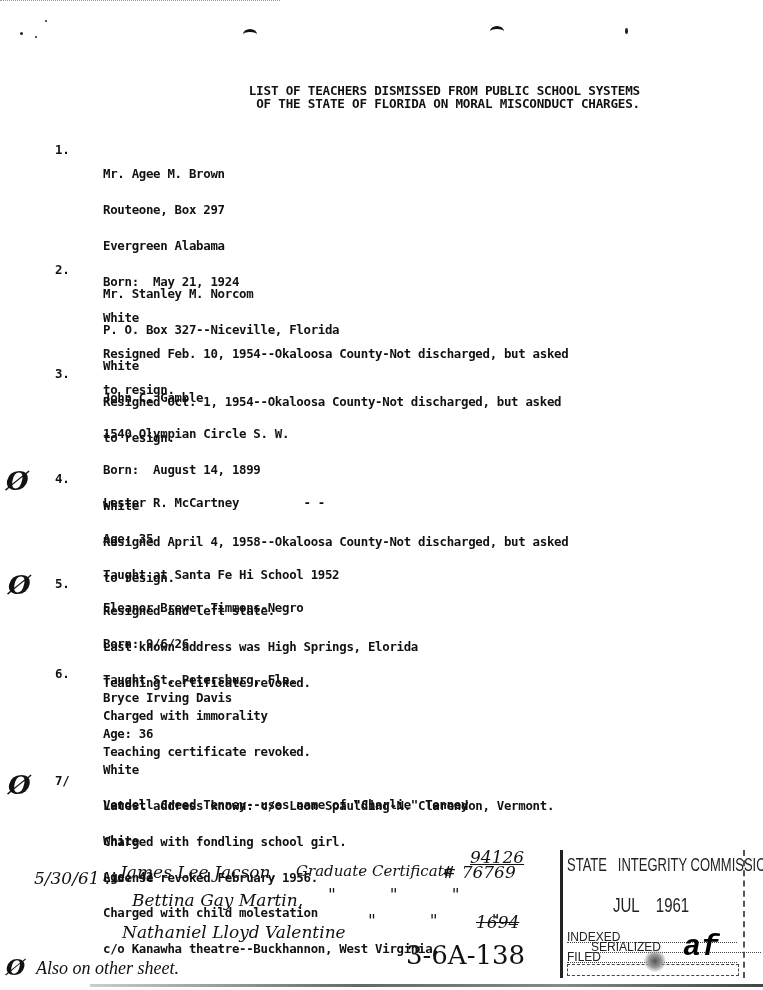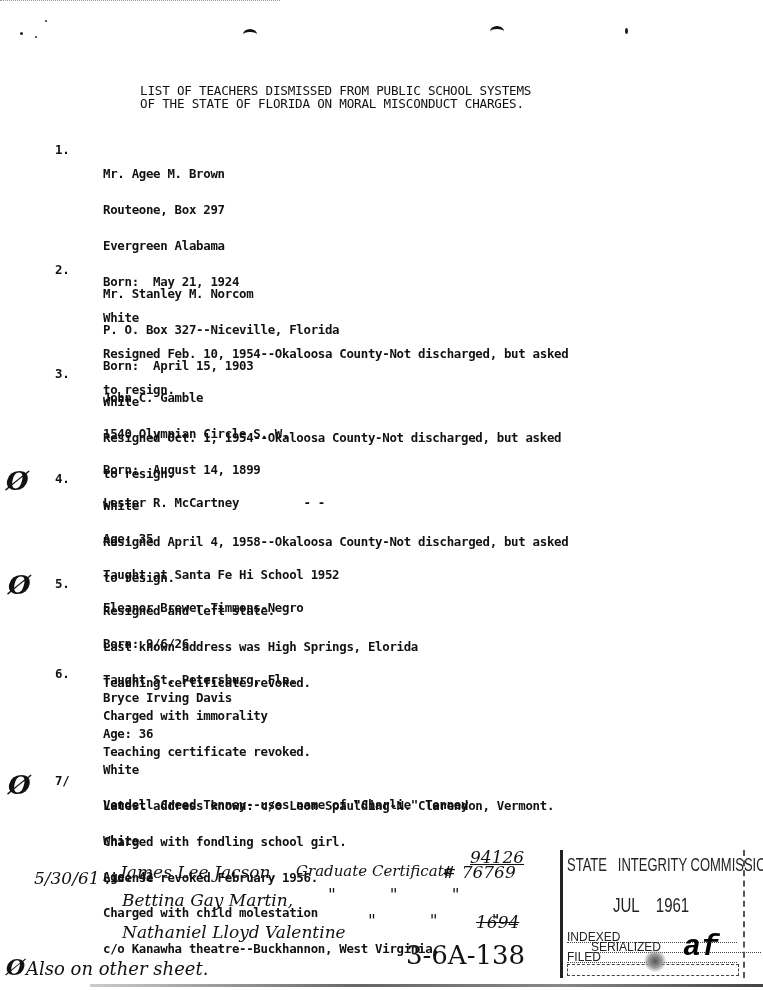--- a/index.html
+++ b/index.html
@@ -12,22 +12,22 @@
     position: absolute; left: 0; top: 0; width: 280px; height: 1px;
     border-top: 1px dotted #999;
   }
   .speck { position: absolute; background: #222; border-radius: 50%; }
   .arc {
     position: absolute; width: 14px; height: 8px;
     border-top: 3px solid #111; border-radius: 50% 50% 0 0;
   }
   .title {
     position: absolute; left: 140px; top: 84px; width: 500px;
-    font-weight: normal; font-size: 12.6px; line-height: 13px;
-    text-align: left; letter-spacing: -0.2px;
+    font-weight: bold; font-size: 12.6px; line-height: 13px;
+    text-align: right; letter-spacing: -0.2px;
   }
   .entry { position: absolute; left: 55px; font-weight: bold; font-size: 12.4px; line-height: 12px; letter-spacing: -0.3px; }
   .entry .num { position: absolute; left: 0; top: 0; width: 40px; }
   .entry .lines { position: absolute; left: 48px; top: 0; white-space: pre; }
   .entry .lines div { height: 12px; }
   .mark {
     position: absolute; font-family: "DejaVu Serif", serif; font-size: 26px;
     font-style: italic; font-weight: bold; color: #111;
   }
   .hand {
@@ -96,21 +96,20 @@
     <div>Resigned Feb. 10, 1954--Okaloosa County-Not discharged, but asked</div>
     <div>to resign.</div>
   </div>
 </div>
 
 <div class="entry" style="top:264px;">
   <div class="num">2.</div>
   <div class="lines">
     <div>Mr. Stanley M. Norcom</div>
     <div>P. O. Box 327--Niceville, Florida</div>
-    <div>Born:  April 15, 1903</div>
     <div>White</div>
     <div>Resigned Oct. 1, 1954--Okaloosa County-Not discharged, but asked</div>
     <div>to resign.</div>
   </div>
 </div>
 
 <div class="entry" style="top:368px;">
   <div class="num">3.</div>
   <div class="lines">
     <div>John C. Gamble</div>
@@ -169,31 +168,31 @@
     <div>Charged with child molestation</div>
     <div>c/o Kanawha theatre--Buckhannon, West Virginia.</div>
   </div>
 </div>
 
 <div class="hand" style="left:34px;top:868px;">5/30/61 :</div>
 <div class="hand" style="left:120px;top:862px;">James Lee Jacson,</div>
 <div class="hand" style="left:296px;top:862px;font-size:15px;">Graduate Certificate</div>
 <div class="hand" style="left:442px;top:862px;text-align:center;"># 76769</div>
 
-<div class="hand" style="left:122px;top:890px;">Bettina Gay Martin,</div>
+<div class="hand" style="left:132px;top:890px;">Bettina Gay Martin,</div>
 <div class="hand" style="left:328px;top:884px;">"          "          "</div>
 <div class="hand" style="left:470px;top:847px;text-decoration:underline;">94126</div>
 
 <div class="hand" style="left:122px;top:922px;">Nathaniel Lloyd Valentine</div>
 <div class="hand" style="left:368px;top:910px;">"          "          "</div>
 <div class="hand strike" style="left:476px;top:912px;">1694</div>
 
 <div class="hand" style="left:406px;top:940px;font-style:normal;font-size:26px;">3-6A-138</div>
 <div class="mark" style="left:6px;top:954px;font-size:22px;">Ø</div>
-<div class="hand" style="left:26px;top:958px;font-size:18px;">Also on other sheet.</div>
+<div class="hand" style="left:36px;top:958px;font-size:18px;font-family:Liberation Serif, serif;">Also on other sheet.</div>
 
 <div class="stamp">
   <div class="stamp-head">STATE   INTEGRITY COMMISSION</div>
   <div class="stamp-date">JUL    1961</div>
   <div class="stamp-row" style="top:82px;">INDEXED</div>
   <div class="stamp-row" style="top:92px;margin-left:24px;">SERIALIZED</div>
   <div class="stamp-row" style="top:102px;">FILED</div>
   <div class="stamp-box" style="top:114px;height:10px;"></div>
   <div class="smudge"></div>
   <div class="signature">af</div>

